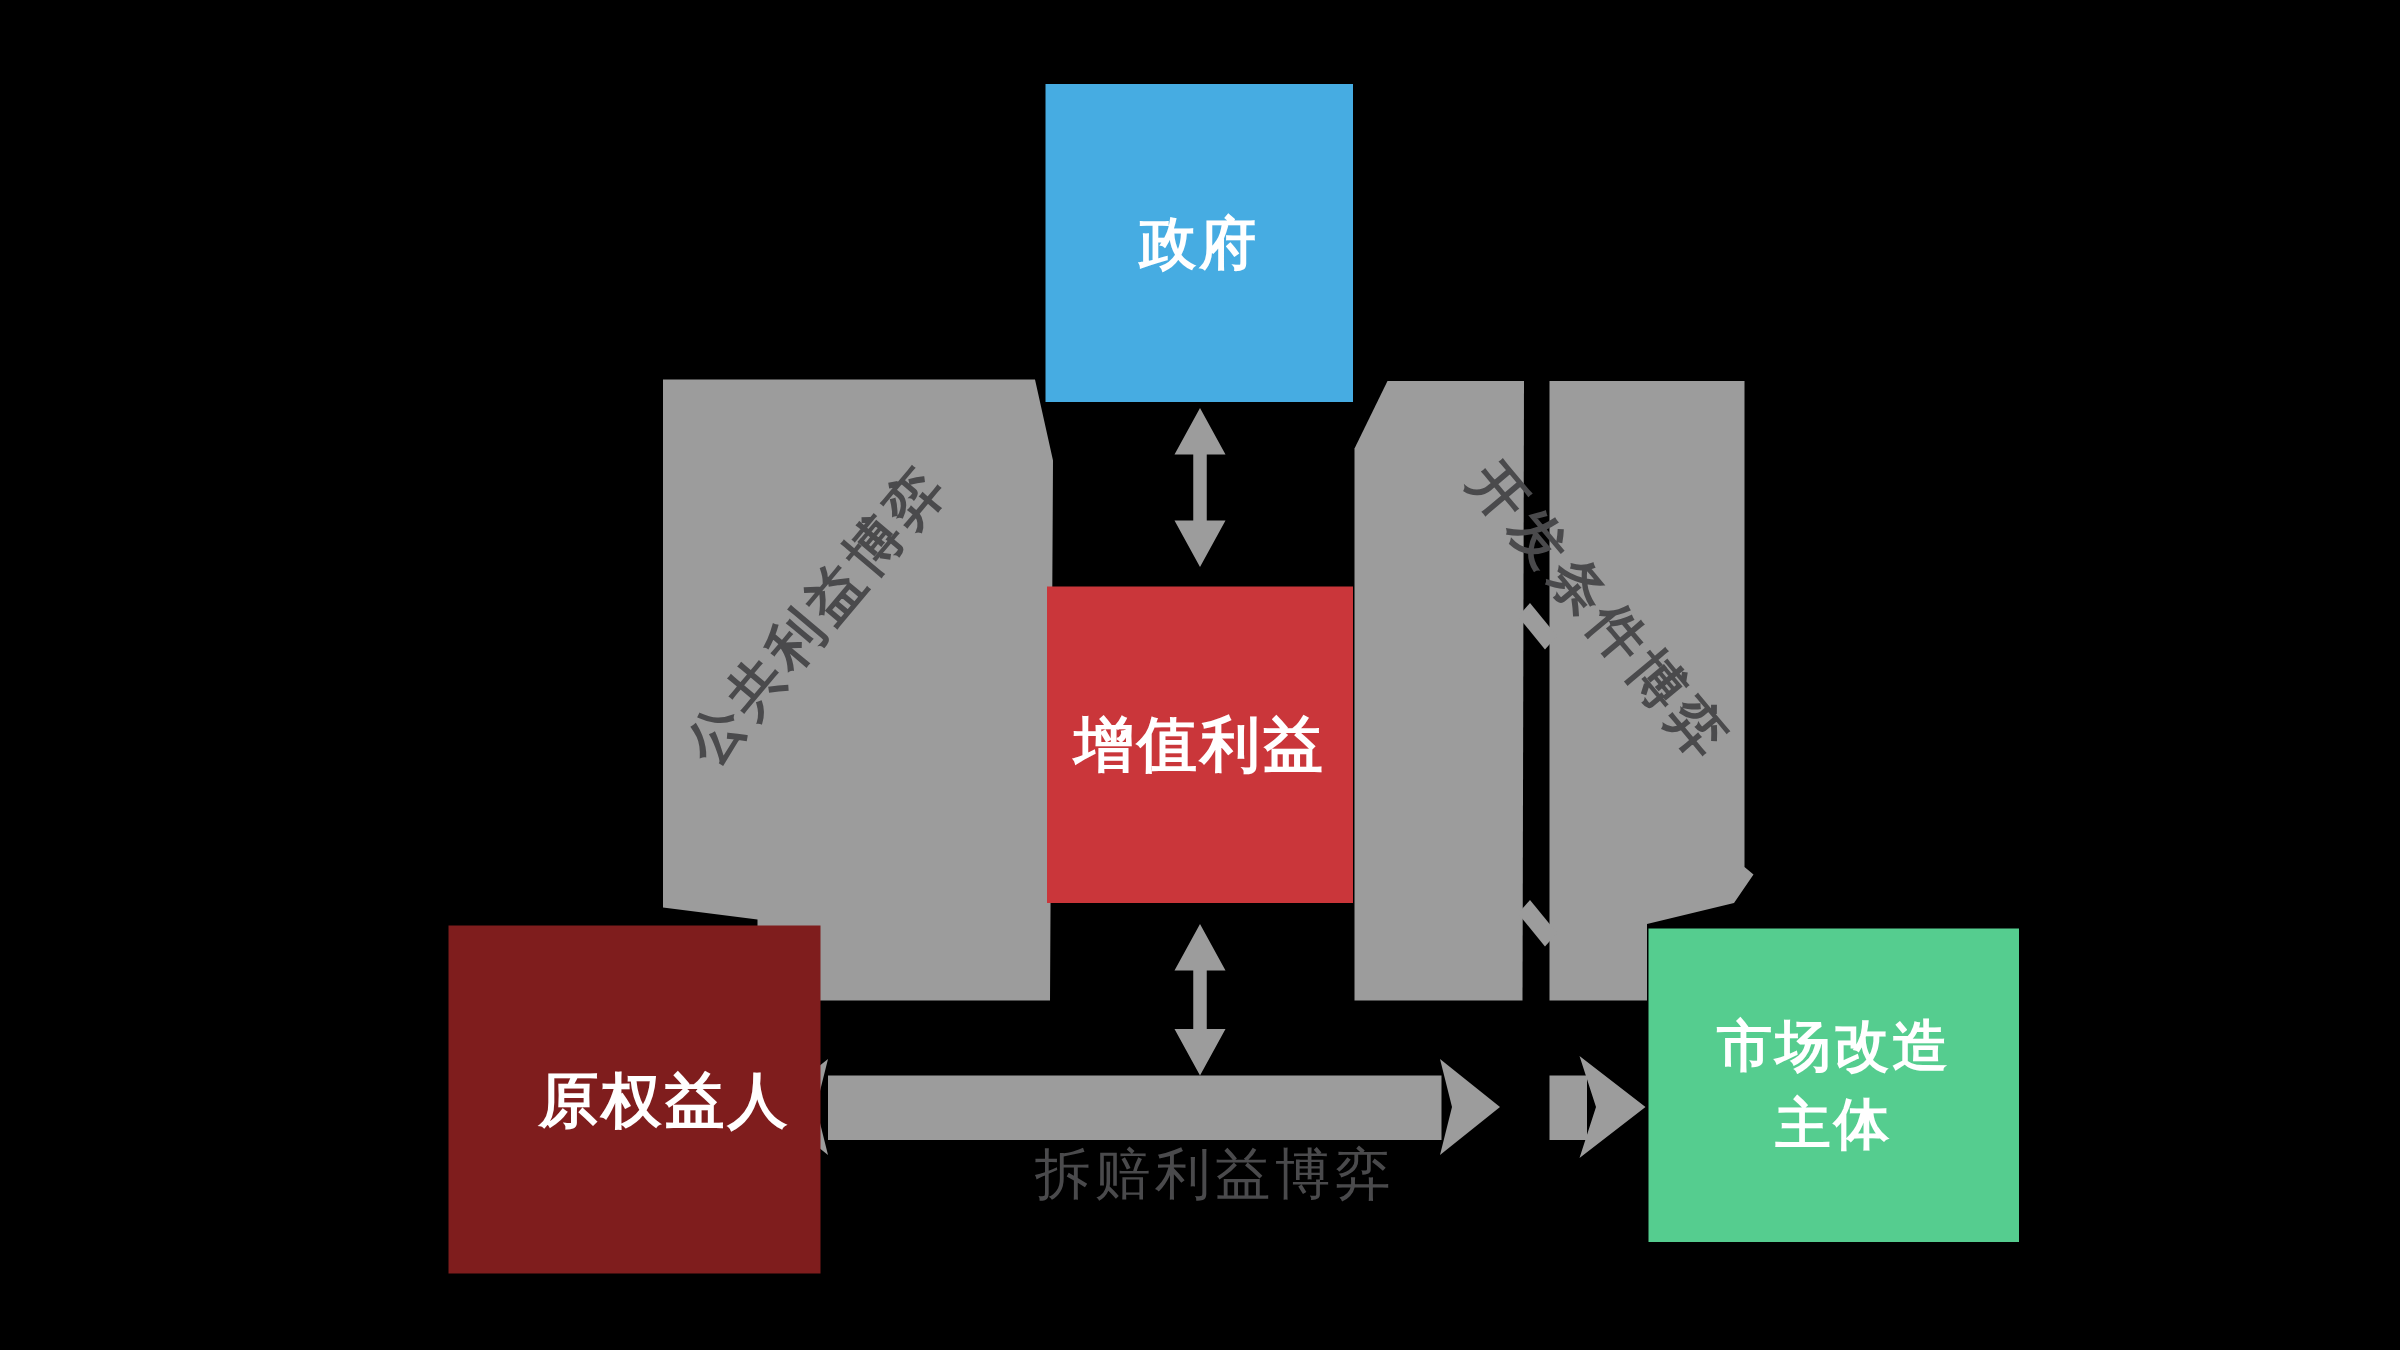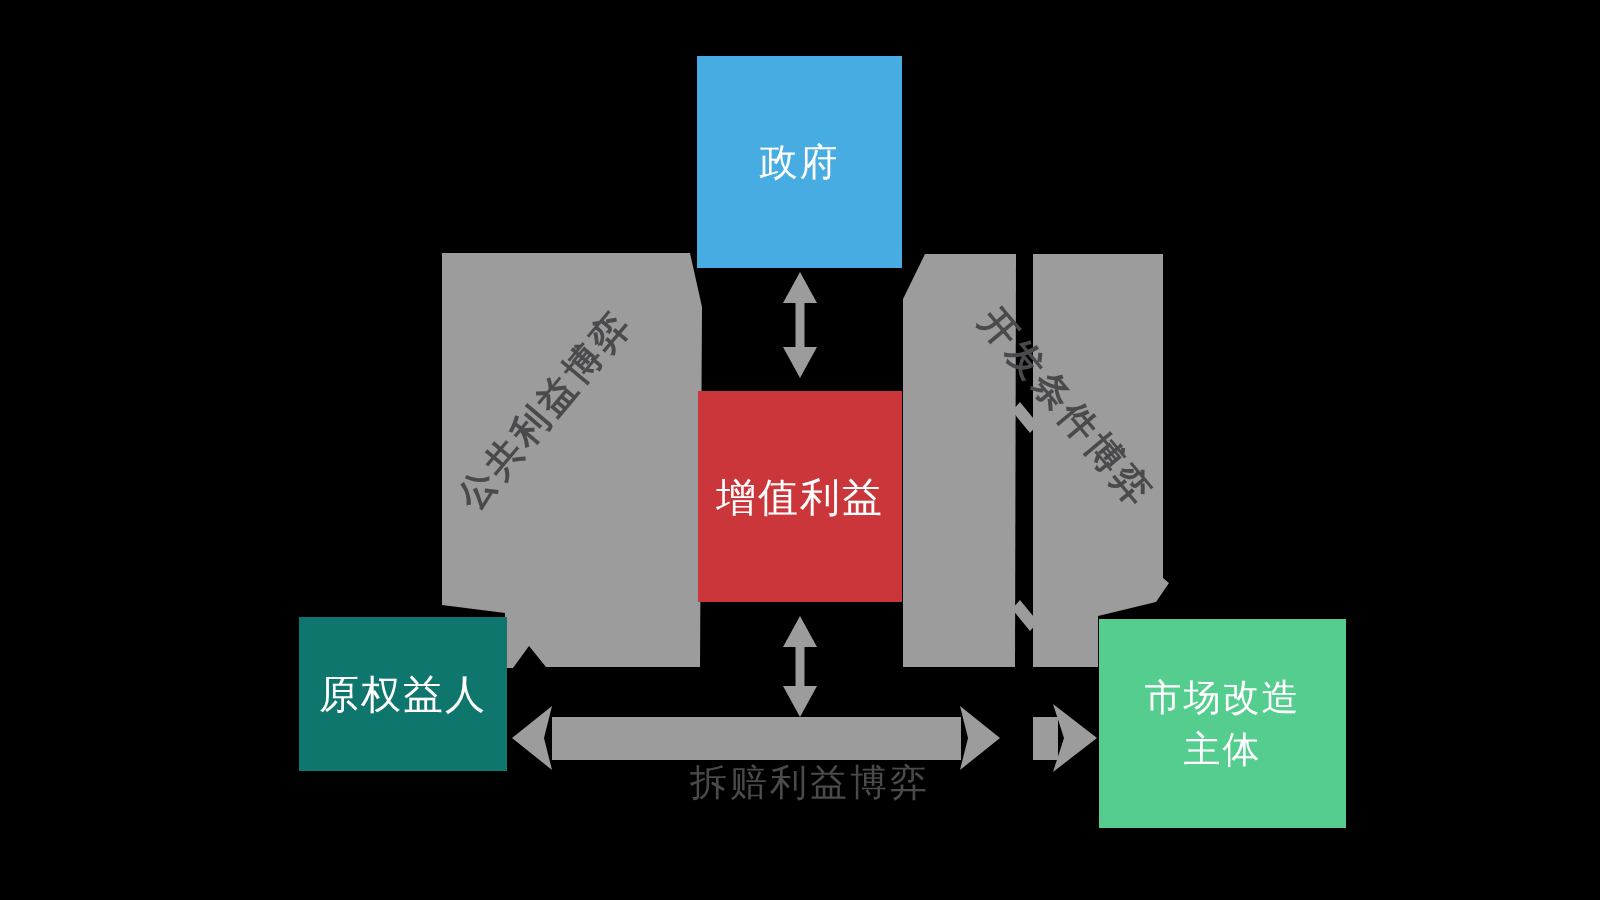--- a/index.html
+++ b/index.html
@@ -18,40 +18,41 @@
   .layer {
     position: absolute;
     left: 0; top: 0;
   }
   .box {
     position: absolute;
     display: flex;
     flex-direction: column;
     justify-content: center;
     color: #ffffff;
-    font-weight: normal;
+    font-weight: bold;
     text-align: center;
     letter-spacing: 2px;
   }
   .box-government {
     left: 697px; top: 56px; width: 205px; height: 212px;
     background: #46ACE2;
     font-size: 38px;
   }
   .box-core {
     left: 698px; top: 391px; width: 204px; height: 211px;
     background: #CA363A;
     font-size: 40px;
     line-height: 1.45;
     gap: 28px;
   }
   .box-original {
-    left: 299px; top: 617px; width: 208px; height: 154px;
-    background: #0f766e;
+    left: 299px; top: 617px; width: 208px; height: 232px;
+    background: #7f1d1d;
     font-size: 40px;
+    padding-left: 40px;
   }
   .box-market {
     left: 1099px; top: 619px; width: 247px; height: 209px;
     background: #55CD8F;
     font-size: 37px;
     line-height: 1.40;
   }
   .diag-label {
     position: absolute;
     color: #4A4A4C;

